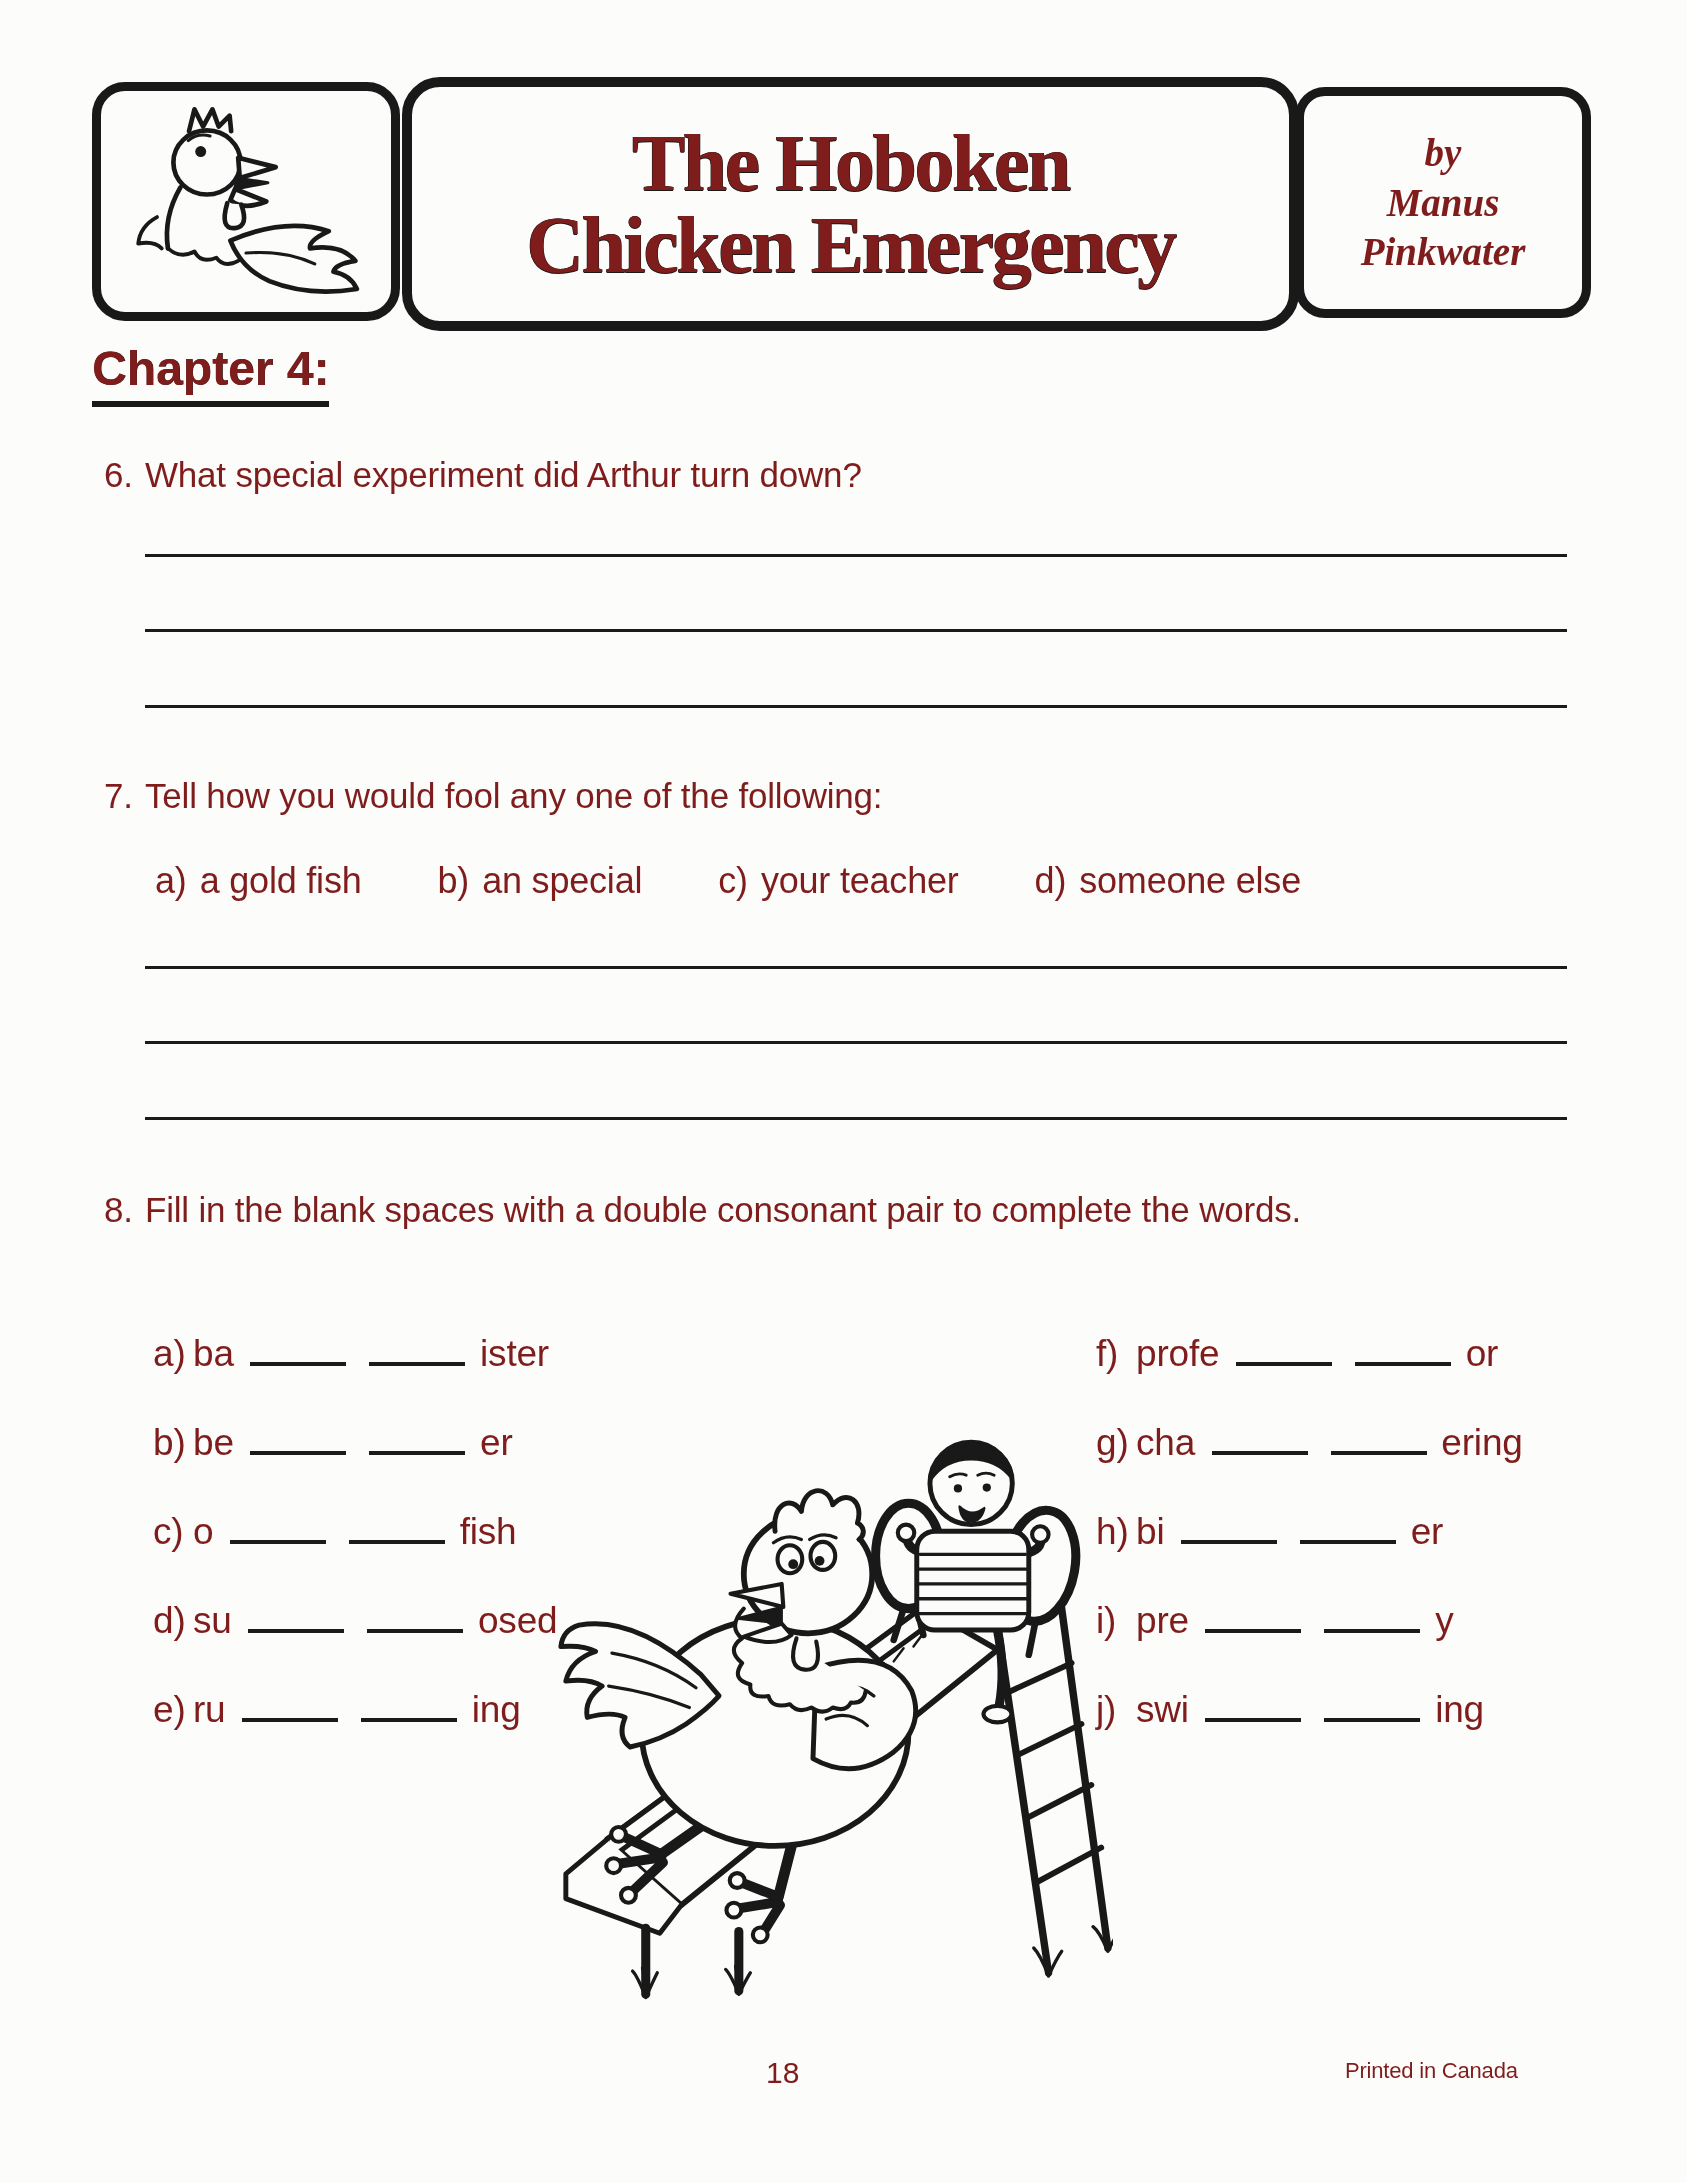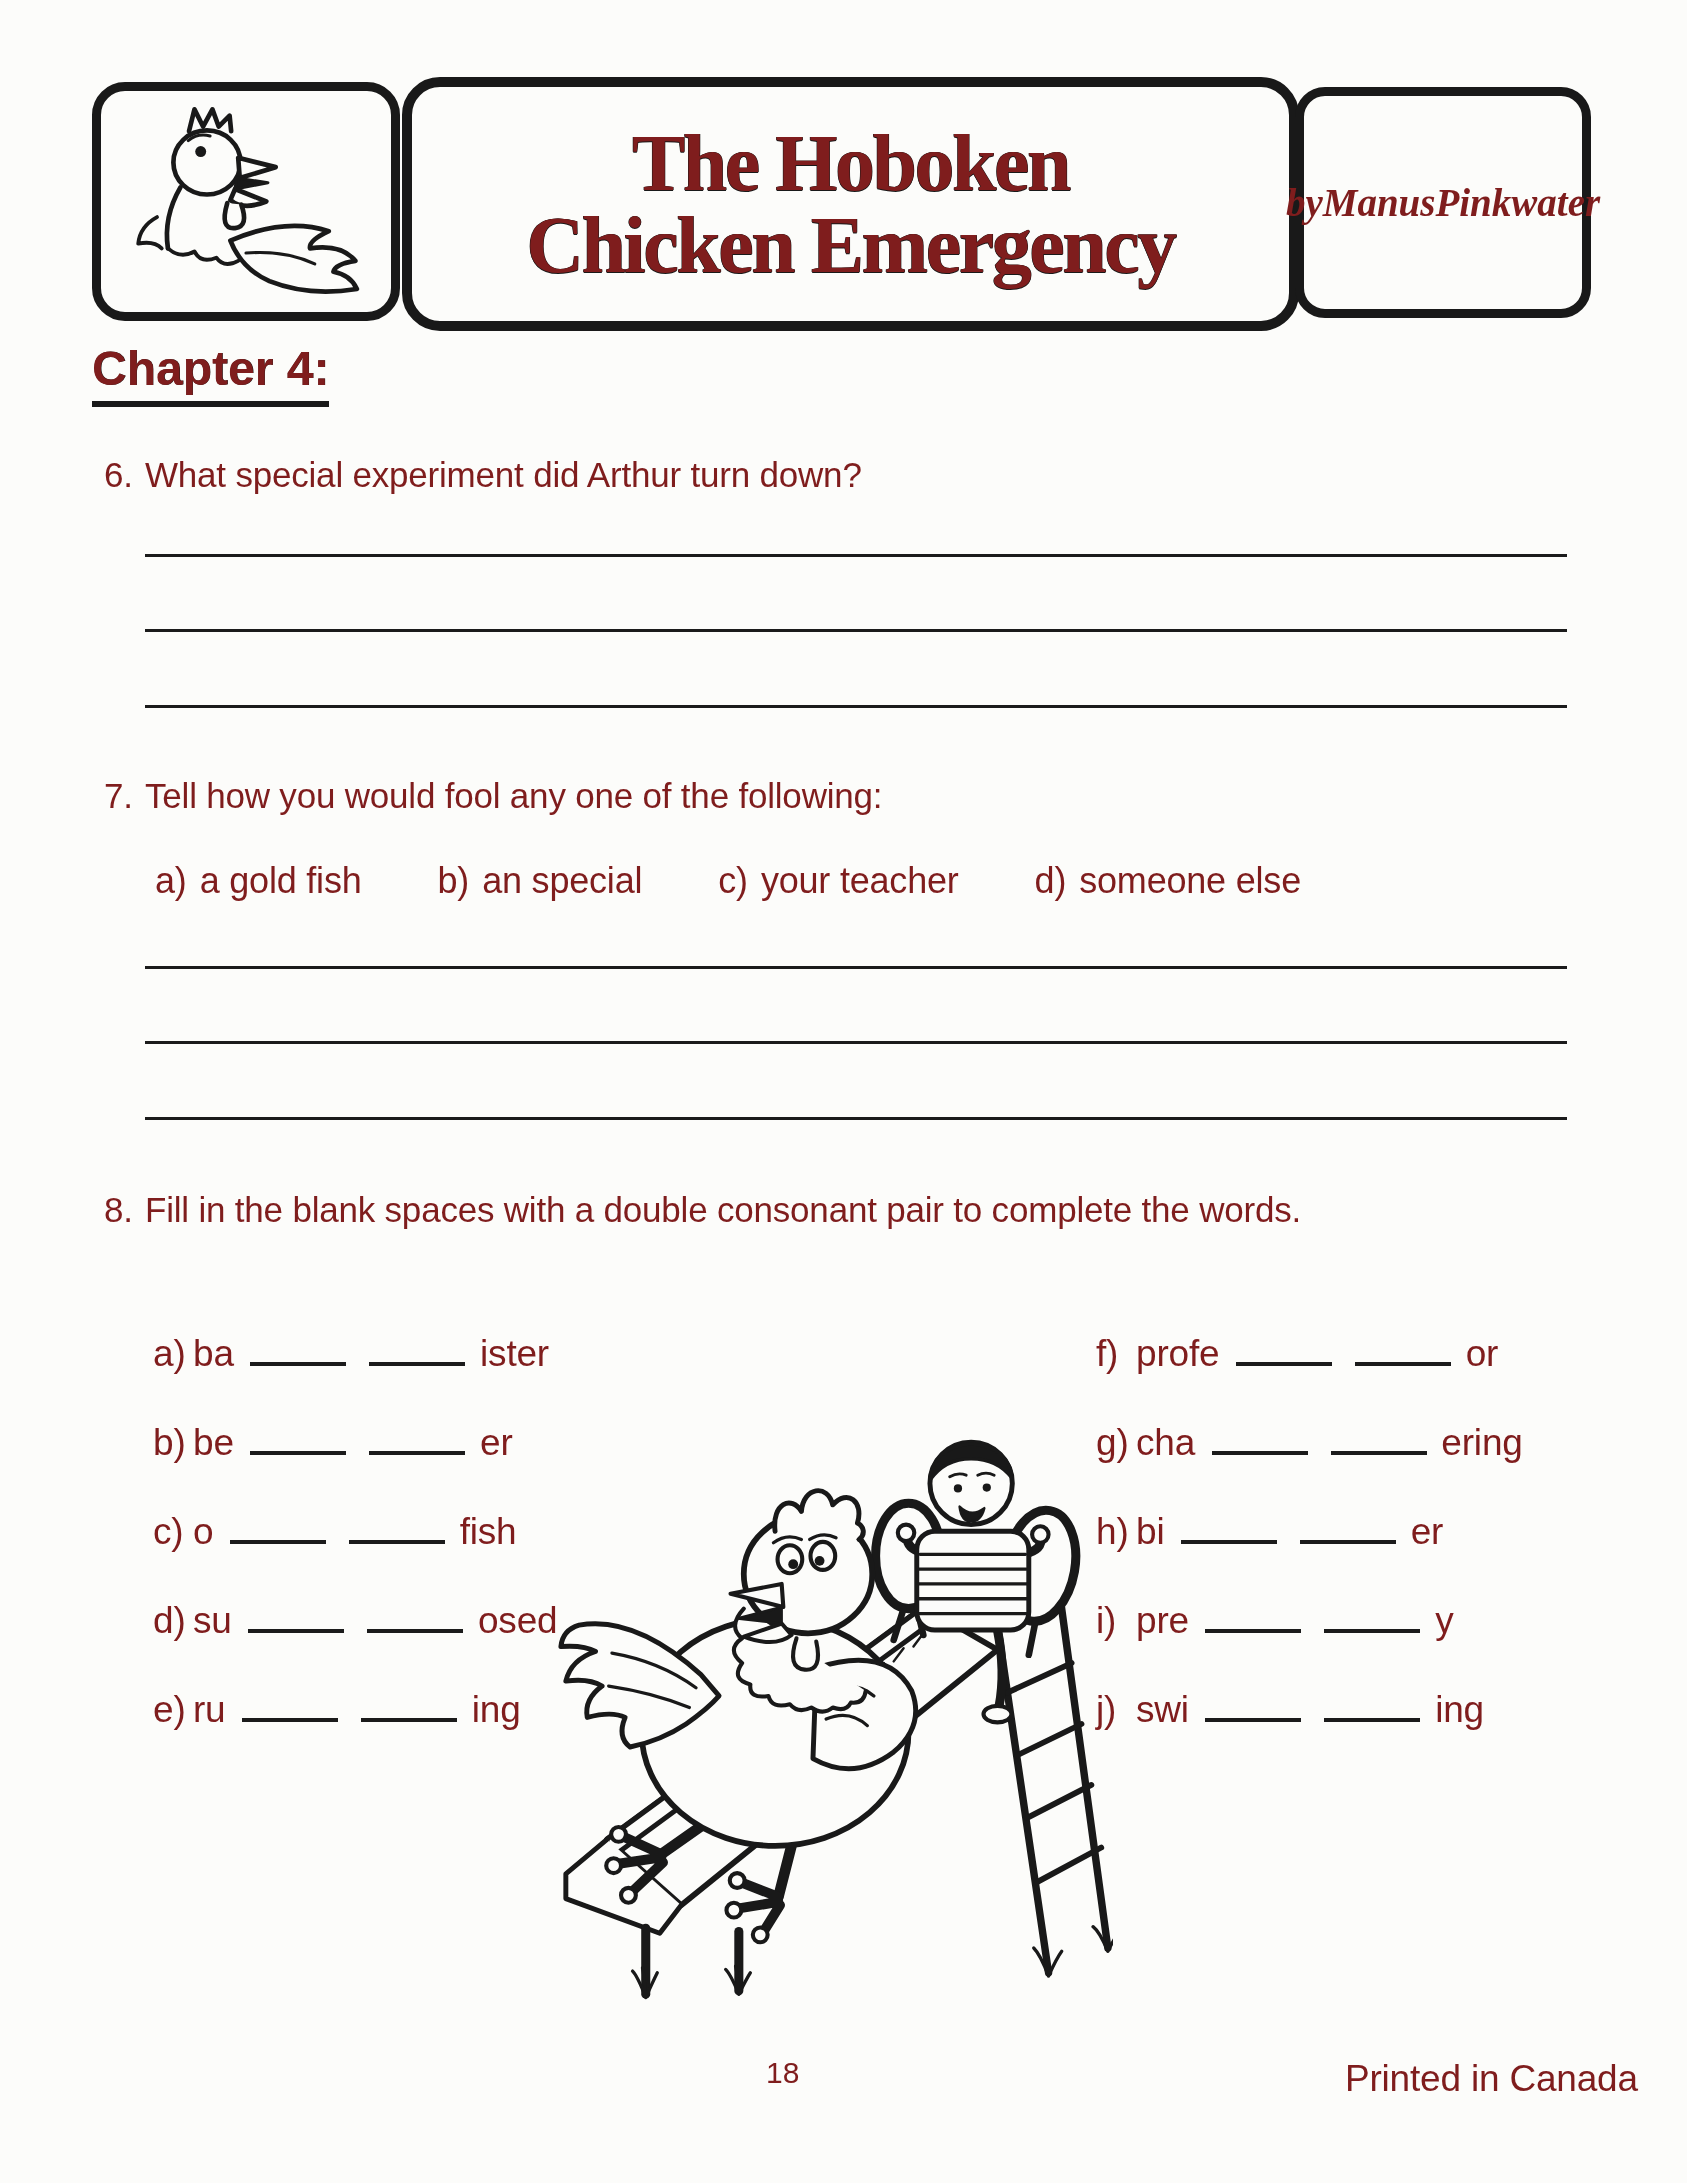--- a/index.html
+++ b/index.html
@@ -23,21 +23,21 @@
     display:flex;flex-direction:column;align-items:center;justify-content:center;
   }
   .title-line{
     font-family:"Liberation Serif", serif;font-weight:bold;
     font-size:80px;line-height:1.03;letter-spacing:-2.5px;white-space:nowrap;
     text-shadow:0.5px 0 #191919,-0.5px 0 #191919,0 0.5px #191919;
   }
   .author-box{
     position:absolute;left:1295px;top:87px;width:278px;height:213px;
     border:9px solid #191919;border-radius:30px;background:#fcfcfa;
-    display:flex;flex-direction:row;align-items:center;justify-content:center;
+    display:flex;flex-direction:column;align-items:center;justify-content:center;
     font-family:"Liberation Serif", serif;font-style:italic;font-weight:bold;
     font-size:39px;line-height:1.28;
   }
   
   .chapter-heading{
     position:absolute;left:92px;top:341px;
     font-size:48px;font-weight:bold;letter-spacing:0px;
     border-bottom:6.6px solid #191919;padding-bottom:5px;
     text-shadow:0.4px 0 #191919;
   }
@@ -73,21 +73,21 @@
   .blank{
     display:inline-block;width:96px;height:8.2px;
     border-bottom:4.1px solid #1b1b1b;margin:0 11.5px;
   }
   .fl-suffix{margin-left:3.3px;}
   
   .illustration{position:absolute;left:536px;top:1378px;width:577px;height:659px;}
   
   .footer-copyright{position:absolute;left:91px;top:2056px;font-size:30.5px;letter-spacing:-0.2px;}
   .footer-page{position:absolute;left:766px;top:2056px;font-size:30px;}
-  .footer-printed{position:absolute;left:1345px;top:2058px;font-size:37px;letter-spacing:-0.2px;}
+  .footer-printed{position:absolute;left:1345px;top:2058px;font-size:22px;letter-spacing:-0.2px;}
 </style>
 </head>
 <body>
 
 <div class="page">
 
   <div class="logo-box">
     <svg width="272" height="203" viewBox="0 0 340 260">
       <g fill="#fcfcfa" stroke="#191919" stroke-width="6" stroke-linejoin="round" stroke-linecap="round">
         <path d="M97 40 L104 12 L115 34 L127 12 L135 34 L149 20 L151 40"></path>

